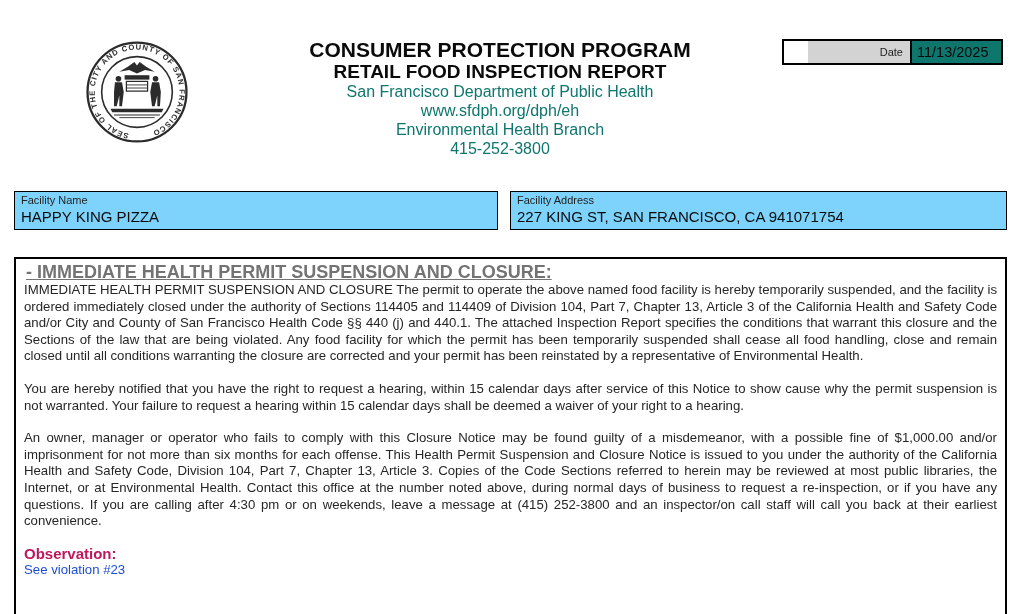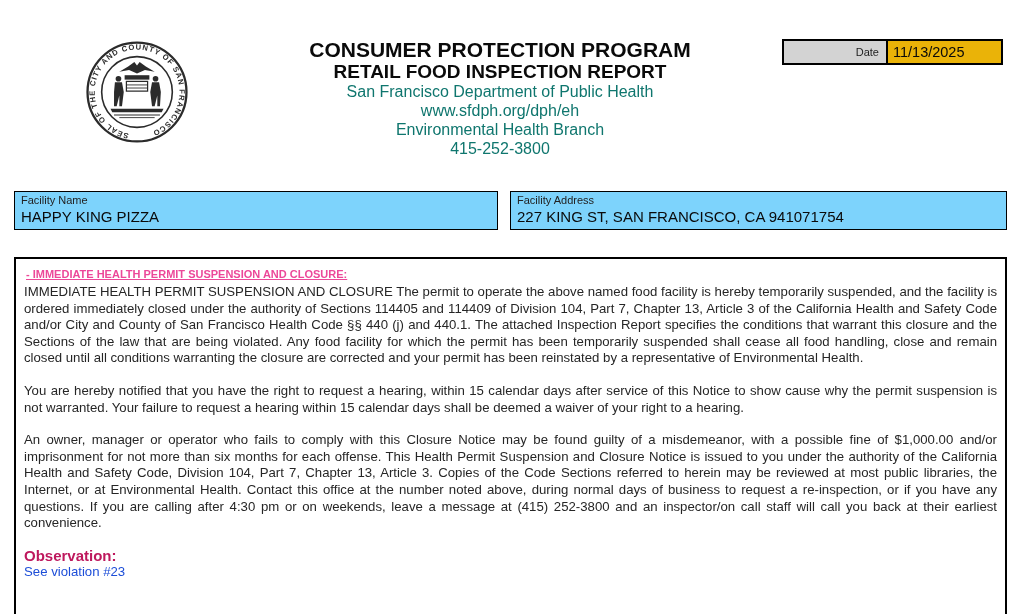--- a/index.html
+++ b/index.html
@@ -10,39 +10,39 @@
   .page { position:relative; width:1024px; height:614px; background:#fff; }
 
   
   .seal { position:absolute; left:84px; top:36px; width:106px; height:112px; }
   .title-block { position:absolute; left:250px; top:38px; width:500px; text-align:center; }
   .t1 { font-size:21px; font-weight:bold; color:#0a0a0a; line-height:23px; }
   .t2 { font-size:19px; font-weight:bold; color:#0a0a0a; line-height:21px; }
   .sub { font-size:16px; color:#0f766e; line-height:19px; }
 
   .date-box { position:absolute; left:782px; top:39px; width:221px; height:26px;
-    border:2px solid #000; box-sizing:border-box; display:flex; }
+    border:2px solid #000; box-sizing:border-box; display:flex;padding-left:24px; }
   .date-label { flex:0 0 102px; background:#d3d3d3; box-sizing:border-box;
     display:flex; align-items:center; justify-content:flex-end; padding-right:7px;
     font-size:11px; color:#1d1d1d; }
-  .date-value { flex:1; background:#eab308; border-left:2px solid #000; box-sizing:border-box;
+  .date-value { flex:1; background:#0f766e; border-left:2px solid #000; box-sizing:border-box;
     display:flex; align-items:center; padding-left:5px; font-size:14.5px; color:#0a0a0a; }
 
   
   .fac-box { position:absolute; top:191px; height:39px; border:1.5px solid #000;
     box-sizing:border-box; padding:2px 6px; background:#7dd3fc; }
   .fac-name-box { left:14px; width:484px; }
   .fac-addr-box { left:510px; width:497px; }
   .fac-label { font-size:11px; color:#222; line-height:13px; }
   .fac-value { font-size:15px; color:#0a0a0a; line-height:19px; white-space:nowrap; }
 
   
   .notice-box { position:absolute; left:14px; top:257px; width:993px; height:380px;
     border:2px solid #000; box-sizing:border-box; padding:5px 8px 0 8px; background:#fff; }
-  .notice-heading { display:inline-block; font-size:11px; font-weight:bold; color:#ec4899;
+  .notice-heading { display:inline-block; font-size:18px; font-weight:bold; color:#737373;
     text-decoration:underline; margin:0 0 1px 2px; line-height:17px; }
   .notice-box p { font-size:13.2px; line-height:16.6px; margin:0 0 16px 0;
     color:#262626; text-align:justify; }
   .notice-box p.no-gap { margin-bottom:0; }
   .obs-label { font-size:15px; font-weight:bold; color:#be185d; line-height:16.6px; }
   .obs-value { font-size:13.2px; color:#1d4ed8; line-height:16.6px; }
 </style>
 </head>
 <body>
 

